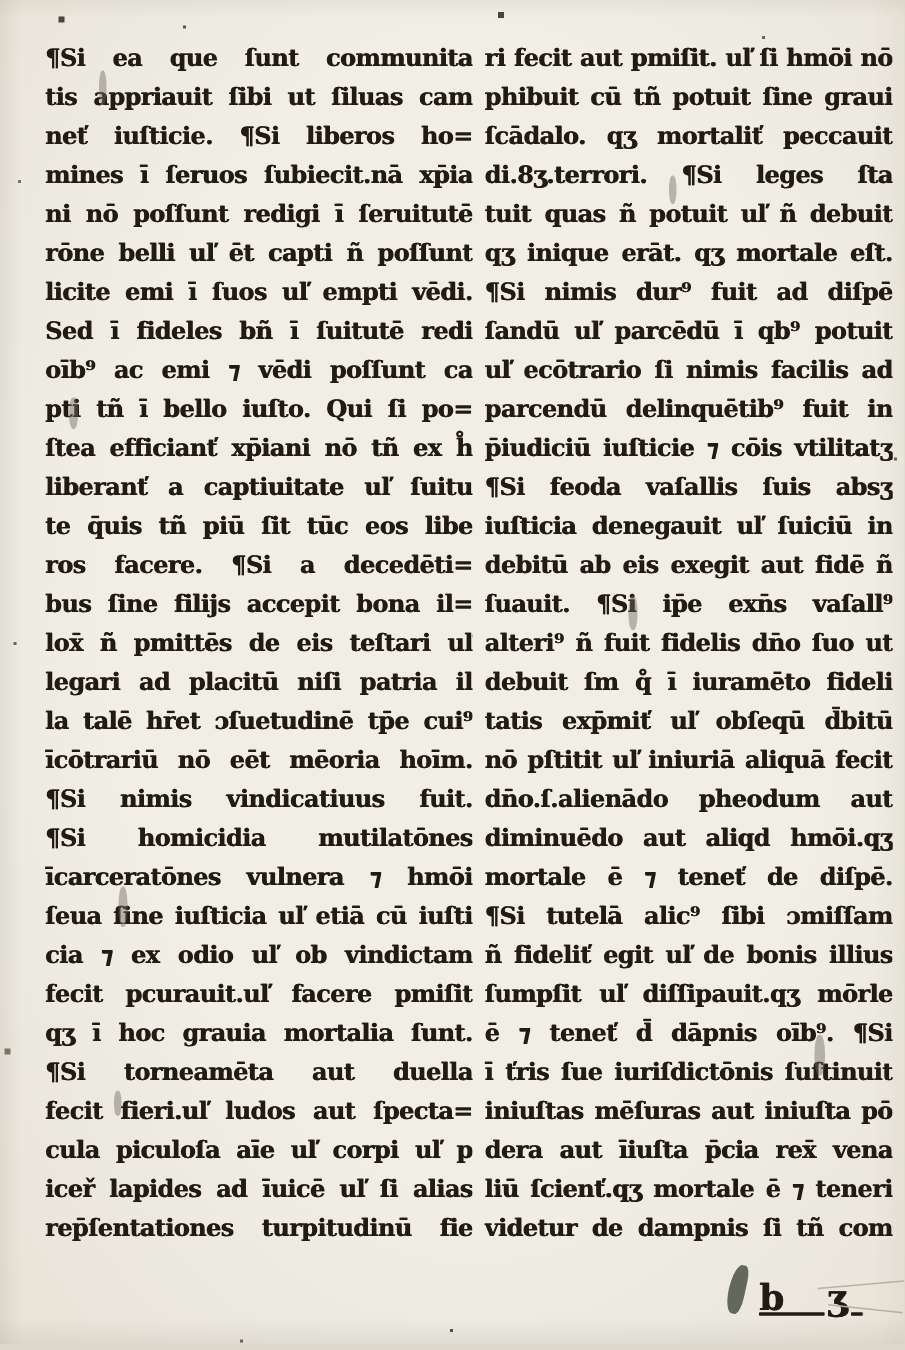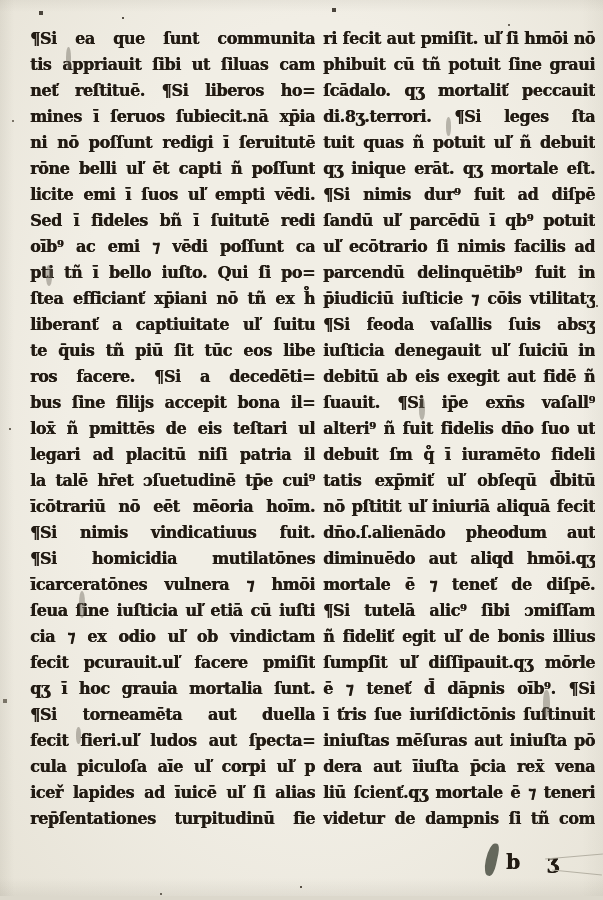--- a/index.html
+++ b/index.html
@@ -38,25 +38,26 @@
     height: 26px;
     letter-spacing: -0.4px;
     text-align: justify;
     text-align-last: justify;
     overflow: hidden;
     text-shadow: 0.4px 0 0 var(--ink); 
   }
   .signature {
     position: absolute;
     left: 506px; top: 850px;
-    font-size: 20px;
+    font-size: 24px;
     font-weight: 700;
     letter-spacing: 10px;
     color: var(--ink);
     text-shadow: 0.4px 0 0 var(--ink);
+    text-decoration: underline;
   }
   .smudge {
     position: absolute;
     background: var(--smudge);
     opacity: 0.45;
     border-radius: 45%;
   }
   .sm1 { left: 66px;  top: 47px;  width: 5px; height: 23px; }
   .sm2 { left: 46px;  top: 265px; width: 6px; height: 21px; }
   .sm3 { left: 79px;  top: 591px; width: 6px; height: 27px; }
@@ -99,21 +100,21 @@
   }
 </style>
 </head>
 <body>
 
 <div class="page">
 
   <div class="column col-left">
       <div class="line">¶Si ea que ſunt communita</div>
       <div class="line">tis appriauit ſibi ut ſiluas cam</div>
-      <div class="line">neť reſtituē. ¶Si liberos ho=</div>
+      <div class="line">neť iuſticie. ¶Si liberos ho=</div>
       <div class="line">mines ī ſeruos ſubiecit.nā xp̄ia</div>
       <div class="line">ni nō poſſunt redigi ī ſeruitutē</div>
       <div class="line">rōne belli uľ ēt capti ñ poſſunt</div>
       <div class="line">licite emi ī ſuos uľ empti vēdi.</div>
       <div class="line">Sed ī fideles bñ ī ſuitutē redi</div>
       <div class="line">oīb⁹ ac emi ⁊ vēdi poſſunt ca</div>
       <div class="line">pti tñ ī bello iuſto. Qui ſi po=</div>
       <div class="line">ſtea efficianť xp̄iani nō tñ ex h̊</div>
       <div class="line">liberanť a captiuitate uľ ſuitu</div>
       <div class="line">te q̄uis tñ piū ſit tūc eos libe</div>

